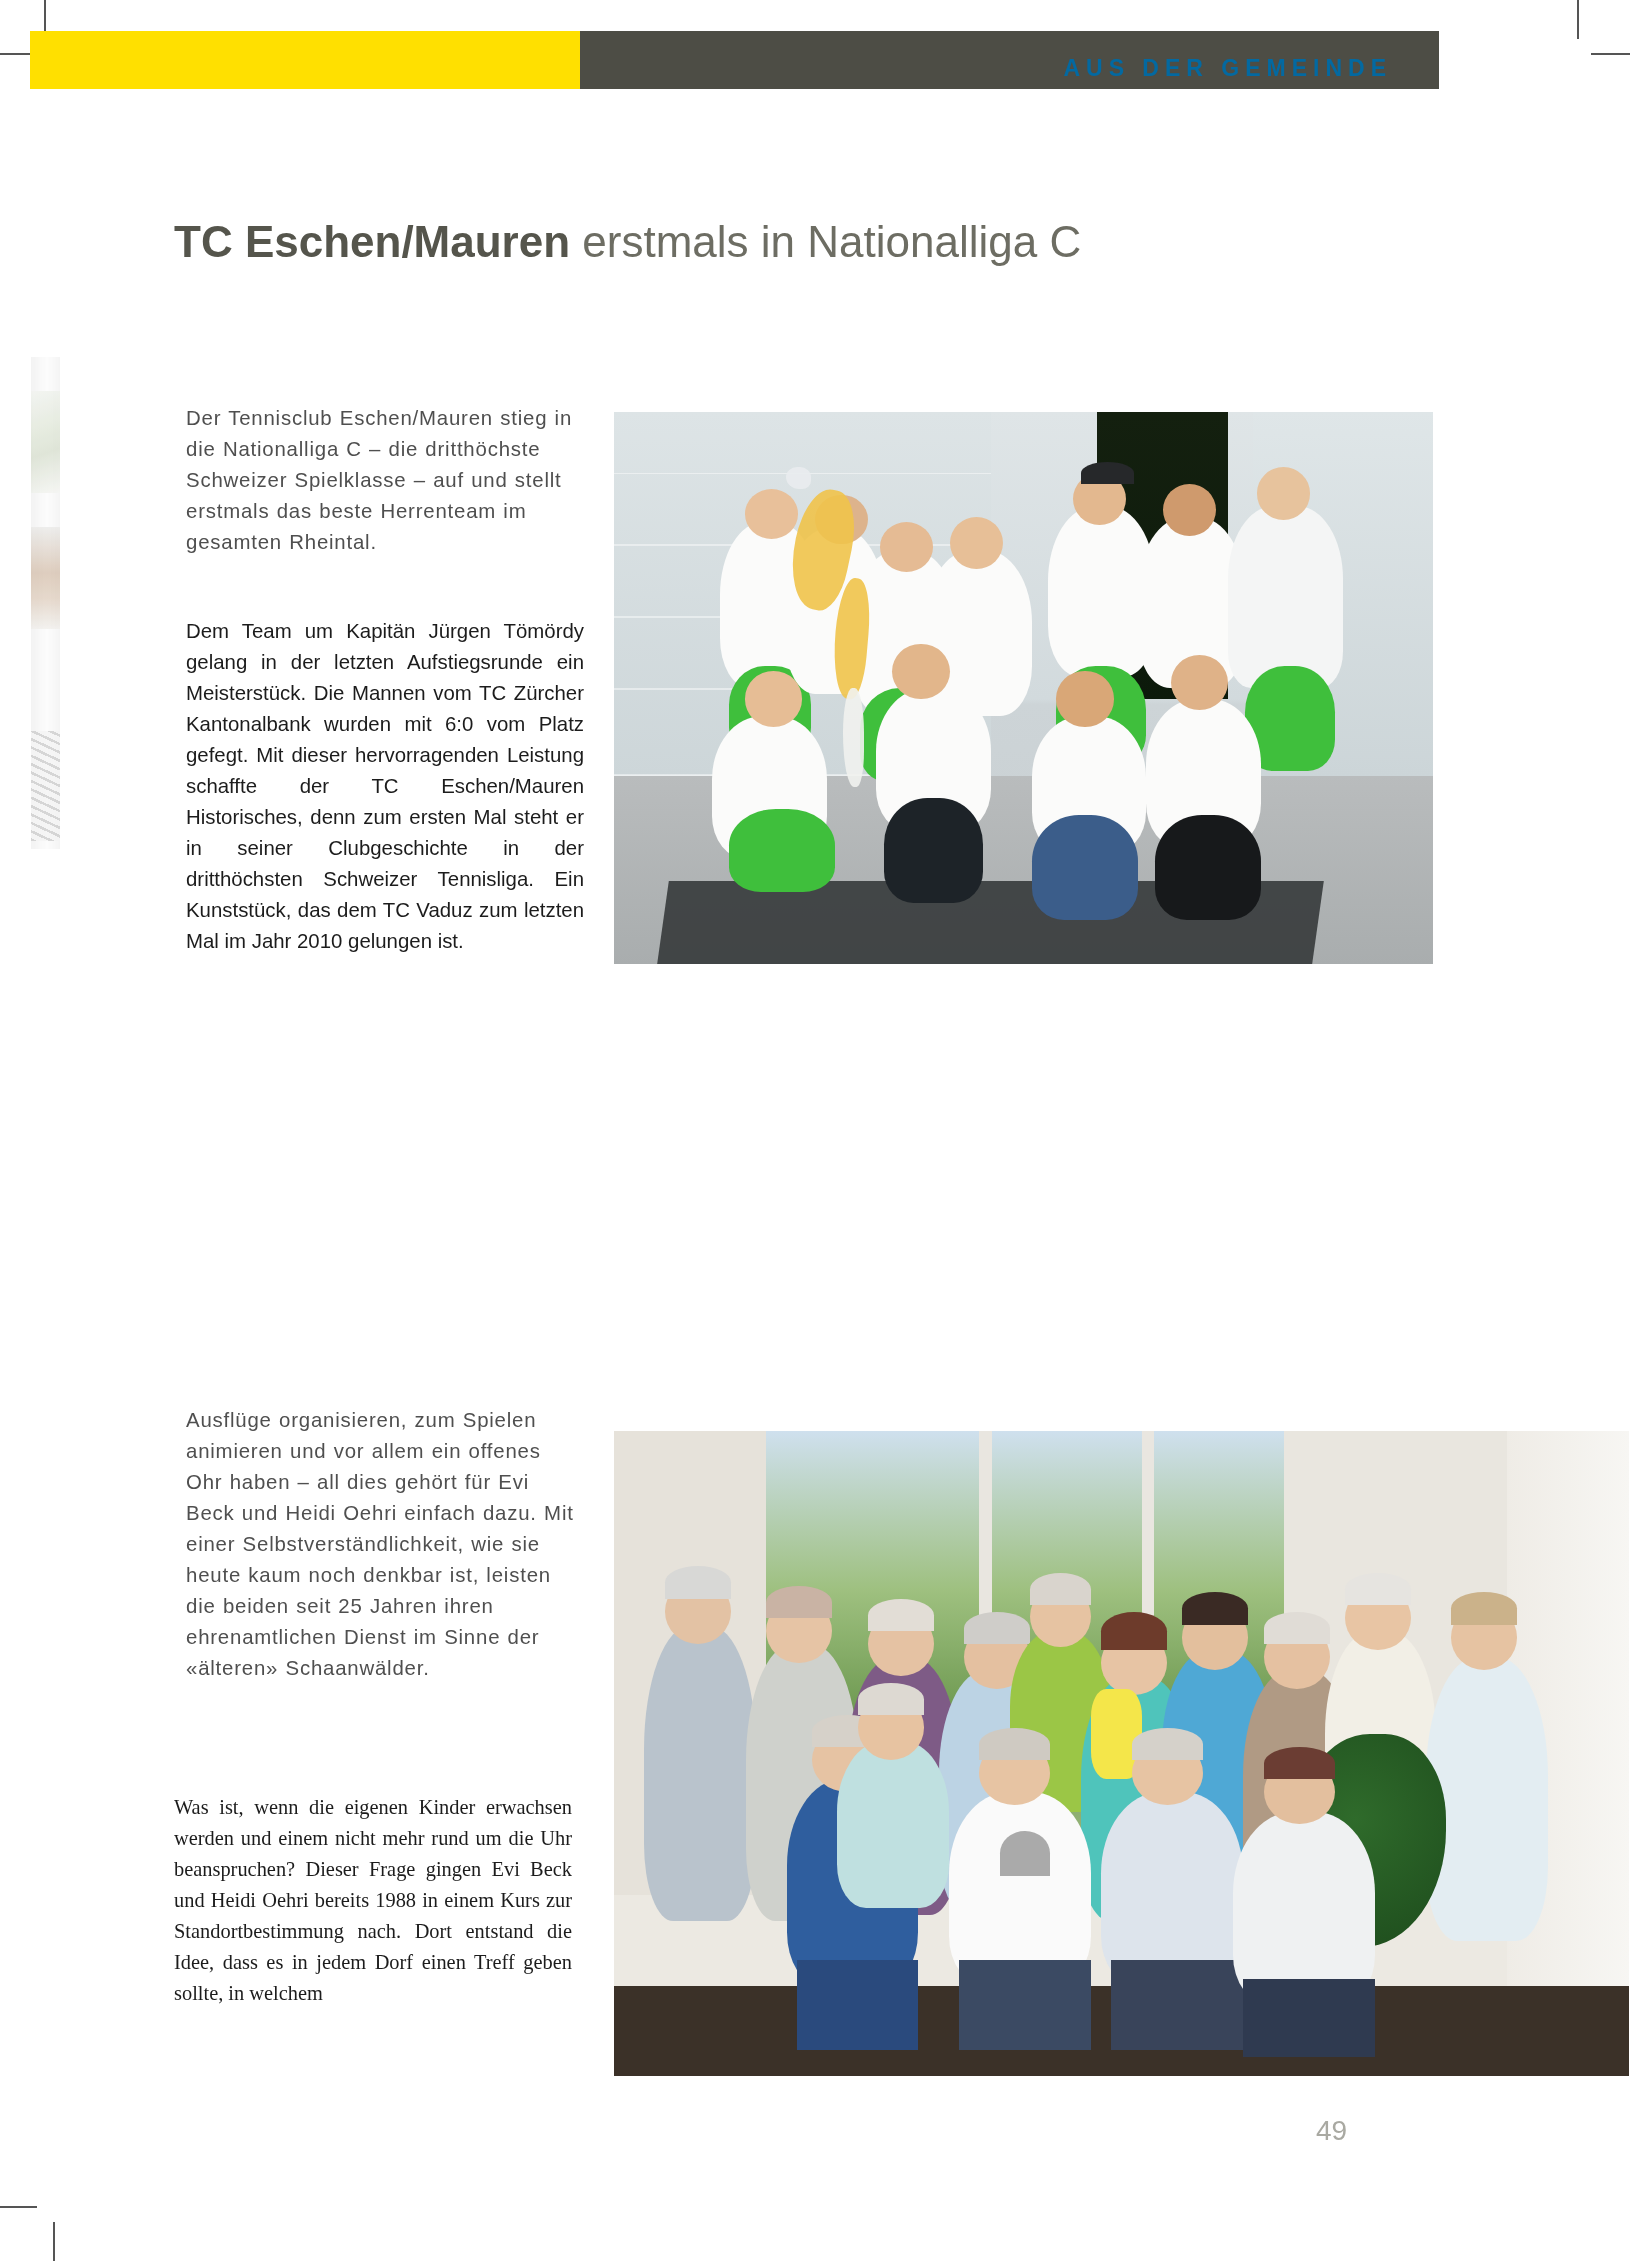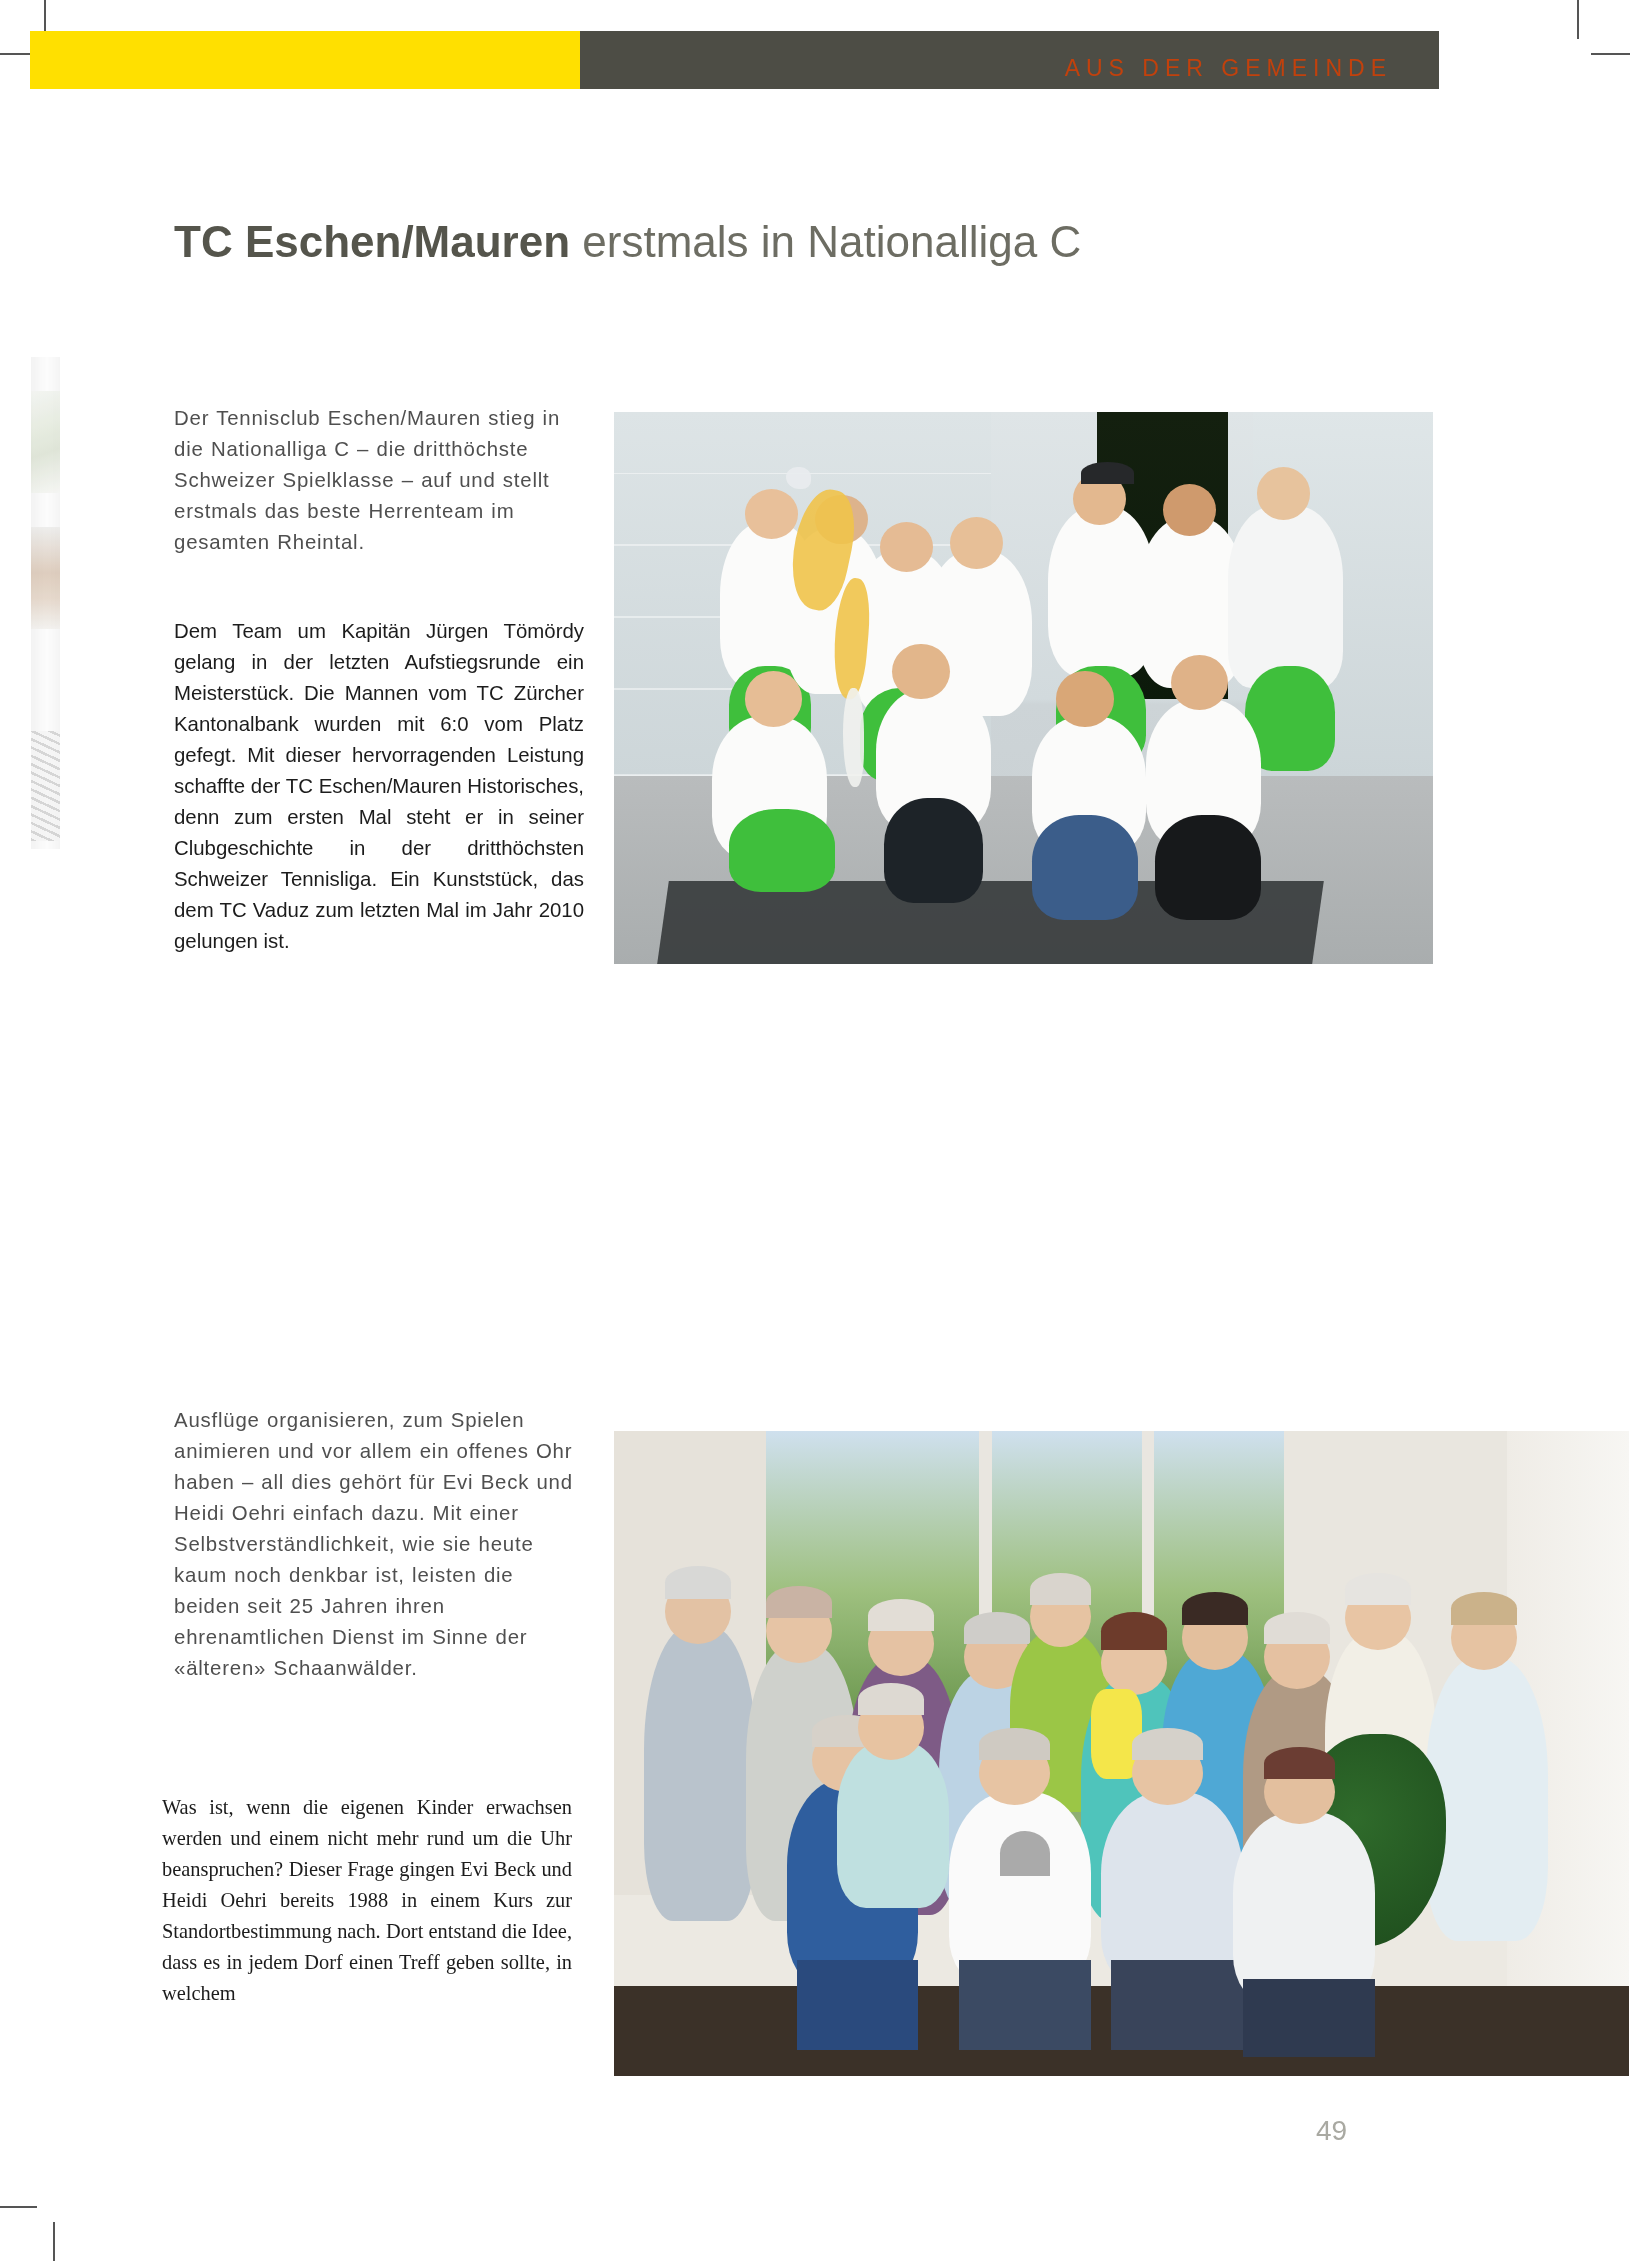--- a/index.html
+++ b/index.html
@@ -27,23 +27,23 @@
   }
   .header-gray{
     position:absolute;left:580px;top:0;width:859px;height:58px;
     background:#4d4d45;
     border-top-right-radius:34px/29px;
     border-bottom-right-radius:34px/29px;
   }
   .header-title{
     position:absolute;right:47px;top:0;height:74px;
     display:flex;align-items:center;
-    color:#c2410c;
-    font-family:"Liberation Sans", sans-serif;
-    font-weight:400;
+    color:#0369a1;
+    font-family:"Liberation Sans", sans-serif;
+    font-weight:700;
     font-size:23px;
     letter-spacing:6px;
   }
 
   
   .edge-sliver{
     position:absolute;left:31px;top:357px;width:29px;height:492px;
     background:
       linear-gradient(to right, rgba(0,0,0,0.06), rgba(0,0,0,0.015) 55%, rgba(0,0,0,0.05));
     opacity:.85;
@@ -85,21 +85,21 @@
 
   .col{
     position:absolute;
     width:410px;
     font-size:20.4px;
     line-height:31px;
     text-align:justify;
     color:#1c1c1c;
     font-family:"Liberation Sans", sans-serif;
   }
-  .col p{margin:0 0 28px 0;}
+  .col p{margin:0 0 28px 12px;}
   .col p:last-child{margin-bottom:0;}
 
   
   .lead{
     color:#4f4f4f;
     letter-spacing:0.8px;
     text-align:left;
     word-spacing:0.8px;
   }
 

